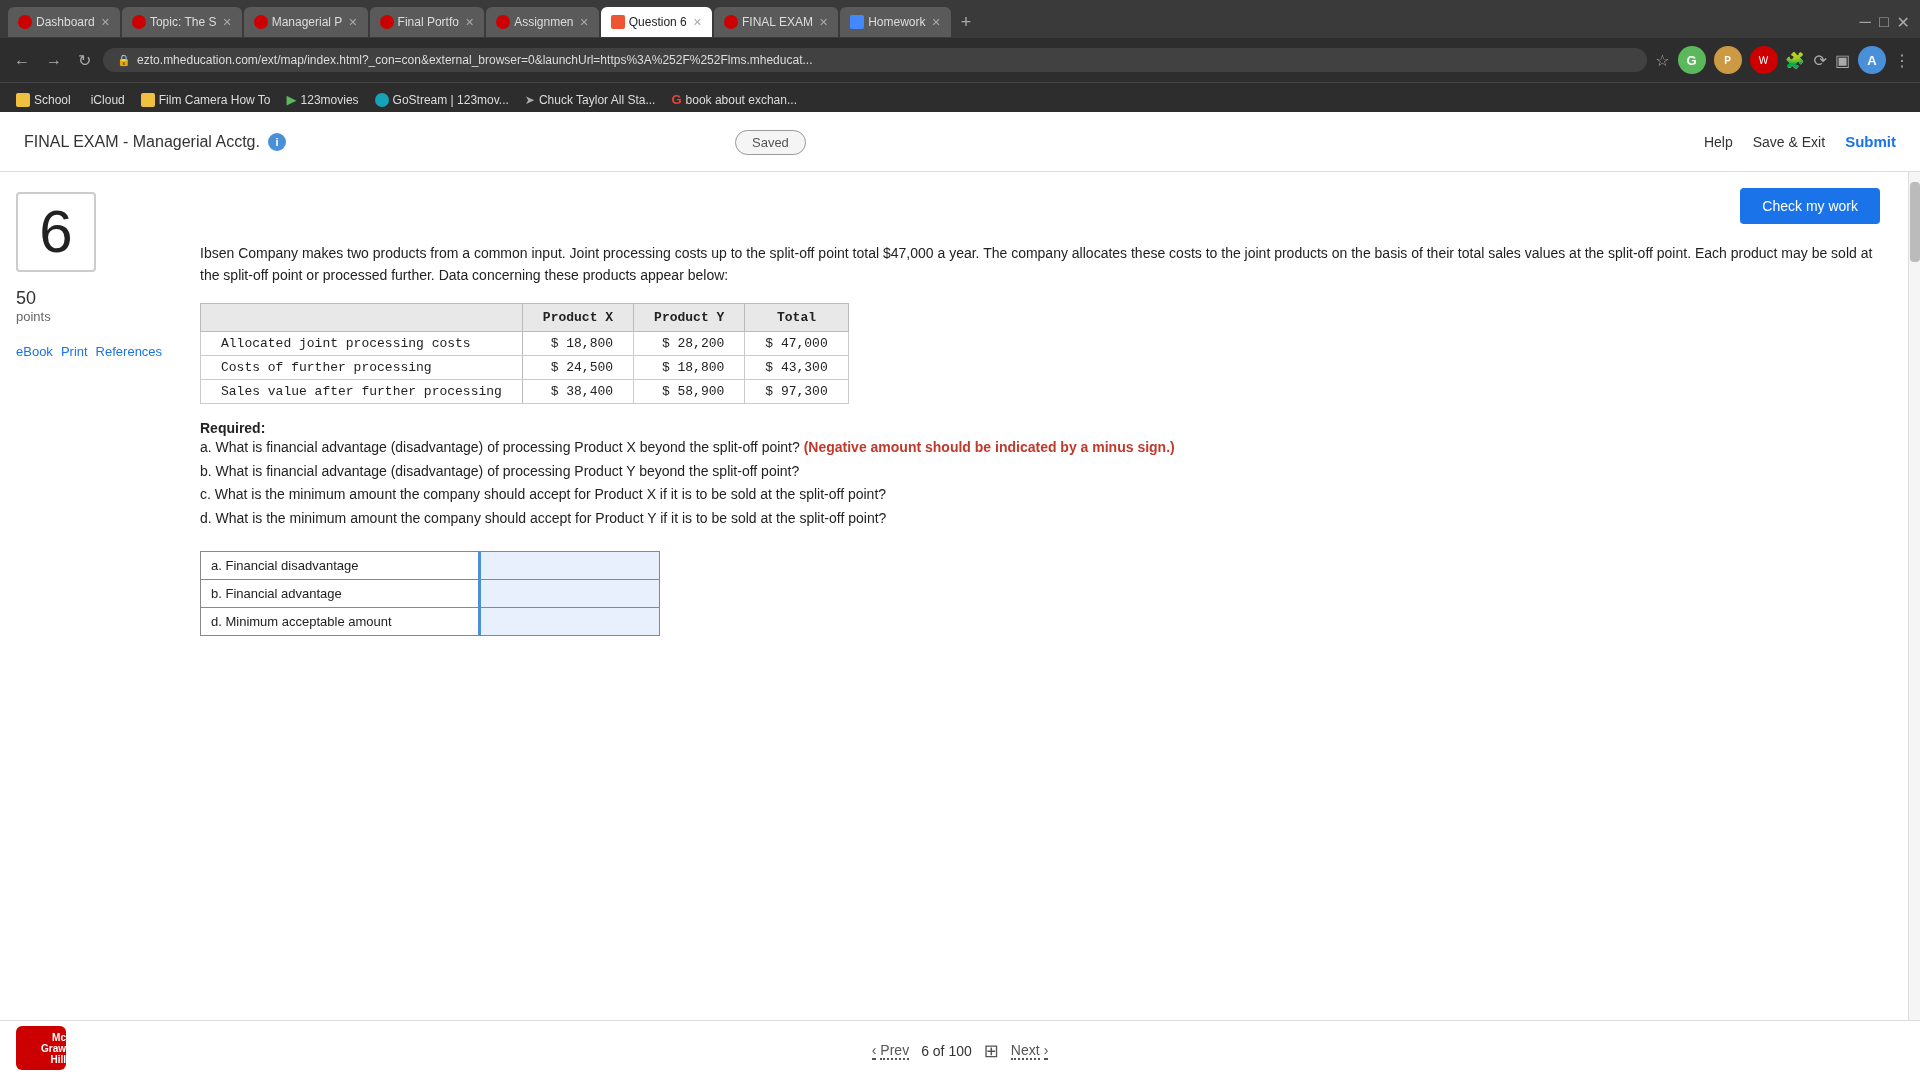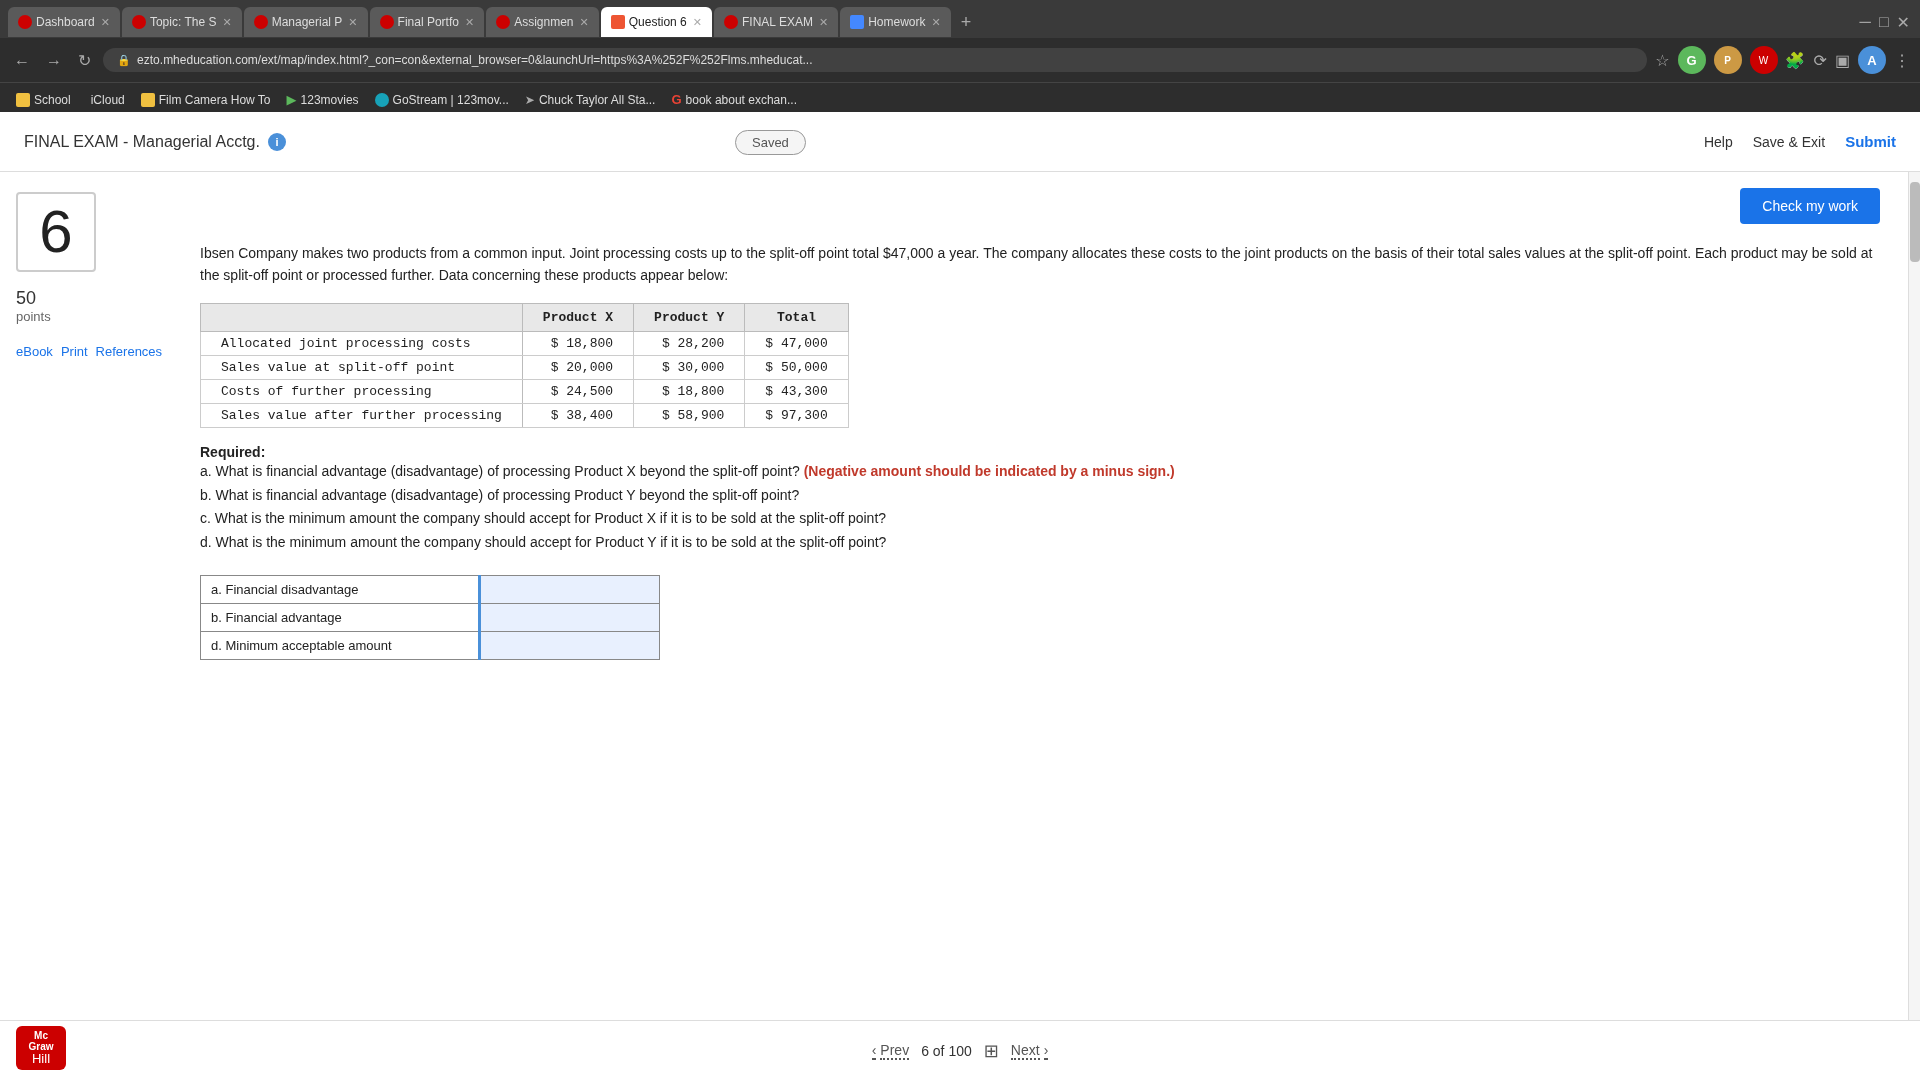--- a/index.html
+++ b/index.html
@@ -79,24 +79,24 @@
     .scrollbar-thumb { width: 10px; background: #bbb; border-radius: 4px; margin: 1px; height: 80px; margin-top: 10px; }
 
     
     .footer { height: 60px; display: flex; align-items: center; justify-content: center; border-top: 1px solid #ddd; background: #fff; gap: 30px; position: absolute; bottom: 0; left: 0; right: 0; }
     .footer-nav { display: flex; align-items: center; gap: 12px; font-size: 14px; }
     .footer-prev { color: #555; cursor: pointer; display: flex; align-items: center; gap: 4px; }
     .footer-next { color: #555; cursor: pointer; display: flex; align-items: center; gap: 4px; }
     .footer-prev span, .footer-next span { border-bottom: 2px dotted #555; }
     .footer-page { color: #333; font-size: 14px; }
     .footer-grid { cursor: pointer; color: #555; font-size: 18px; }
-    .logo-box { position: absolute; left: 16px; bottom: 10px; background: #c00; border-radius: 6px; width: 50px; height: 44px; display: flex; flex-direction: column; align-items: center; justify-content: center; }
+    .logo-box { position: absolute; left: 16px; bottom: 10px; background: #c00; border-radius: 6px; width: 50px; height: 44px; display: flex; flex-direction: column; align-items: flex-end; justify-content: center; }
     .logo-mc { color: white; font-size: 10px; font-weight: bold; line-height: 1.1; }
     .logo-graw { color: white; font-size: 10px; font-weight: bold; line-height: 1.1; }
-    .logo-hill { color: white; font-size: 13px; font-weight: normal; line-height: 1.1; }
+    .logo-hill { color: white; font-size: 10px; font-weight: bold; line-height: 1.1; }
   </style>
 </head>
 <body>
 
 <div class="browser-chrome">
 
   <div class="tab-bar">
     <div class="tab">
       <span class="tab-favicon w"></span>
       <span>Dashboard</span>
@@ -241,26 +241,20 @@
           <th>Product Y</th>
           <th>Total</th>
         </tr>
       </thead>
       <tbody>
         <tr>
           <td>Allocated joint processing costs</td>
           <td style="text-align:right;">$ 18,800</td>
           <td style="text-align:right;">$ 28,200</td>
           <td style="text-align:right;">$ 47,000</td>
-        </tr>
-        <tr>
-          <td>Sales value at split-off point</td>
-          <td style="text-align:right;">$ 20,000</td>
-          <td style="text-align:right;">$ 30,000</td>
-          <td style="text-align:right;">$ 50,000</td>
         </tr>
         <tr>
           <td>Costs of further processing</td>
           <td style="text-align:right;">$ 24,500</td>
           <td style="text-align:right;">$ 18,800</td>
           <td style="text-align:right;">$ 43,300</td>
         </tr>
         <tr>
           <td>Sales value after further processing</td>
           <td style="text-align:right;">$ 38,400</td>

